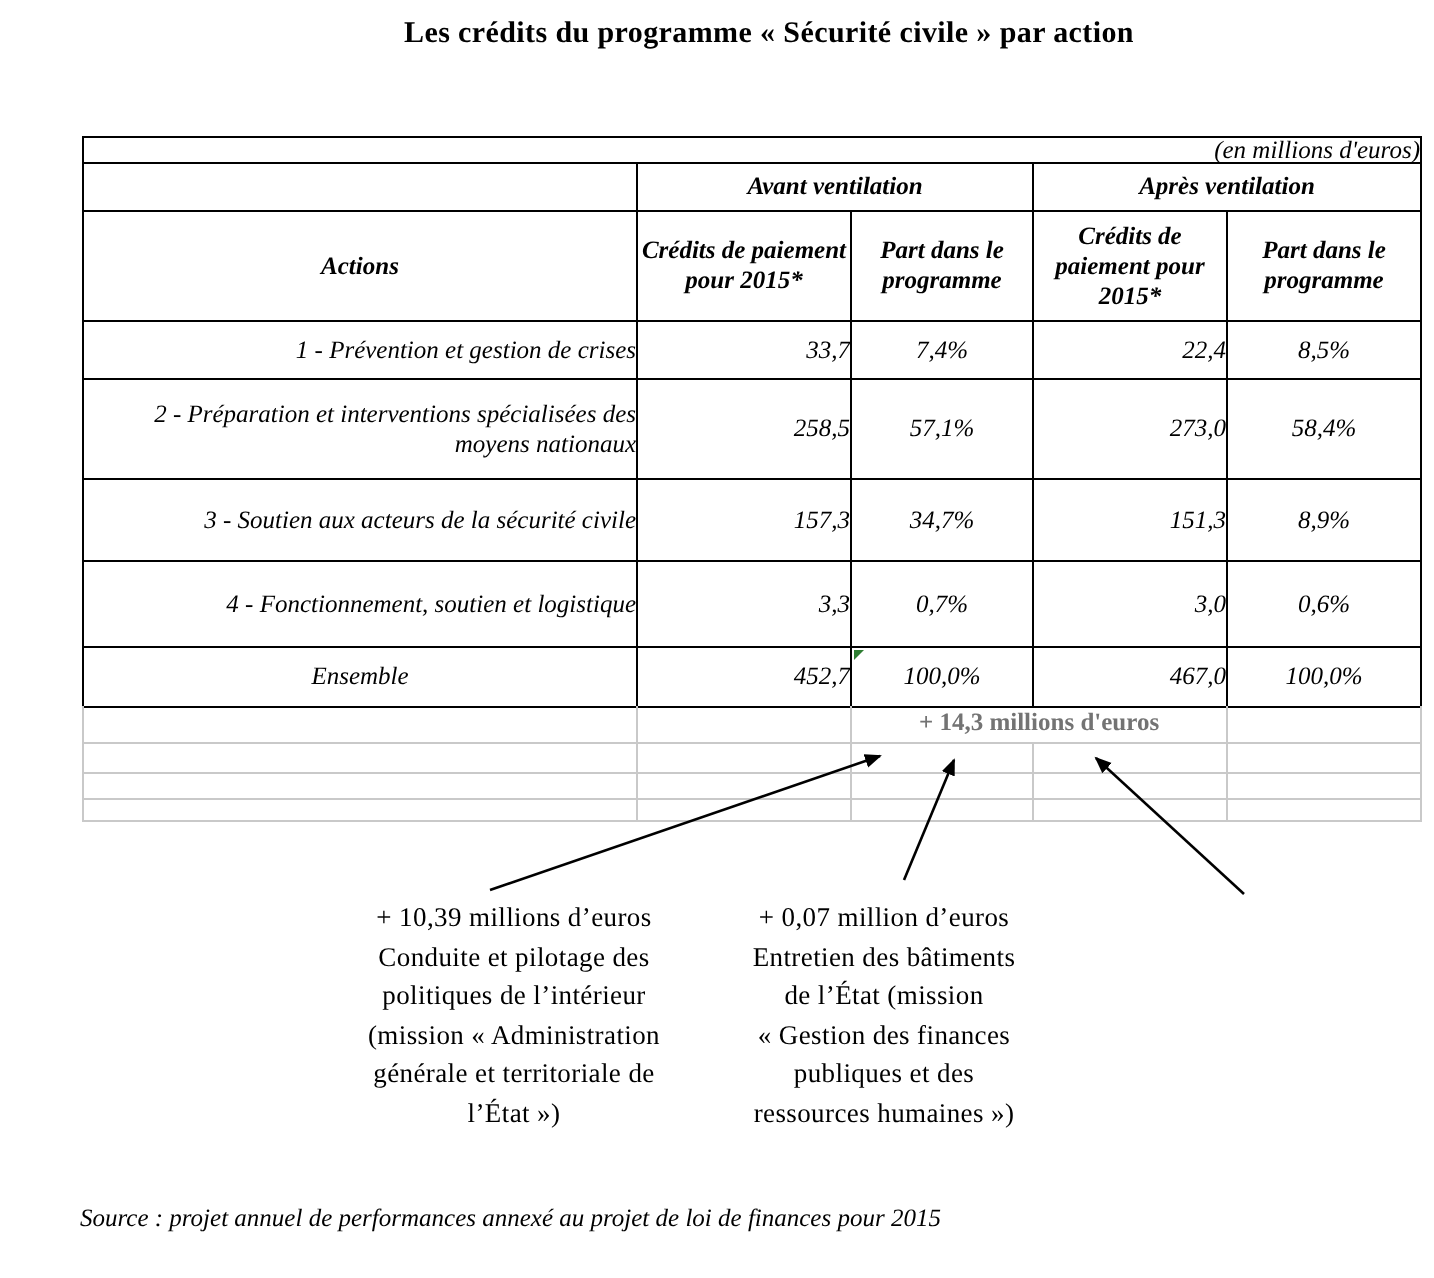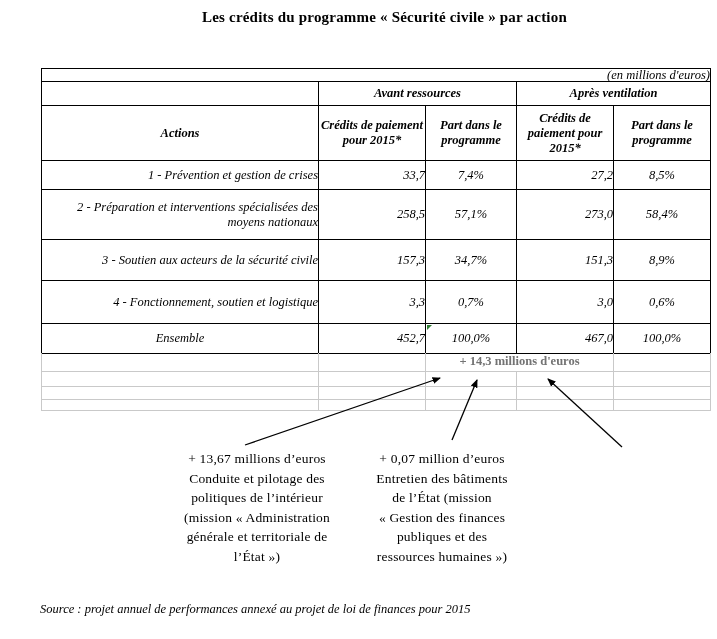--- a/index.html
+++ b/index.html
@@ -80,36 +80,36 @@
         <col style="width:91px">
       <col style="width:97px">
         <col style="width:97px">
     </colgroup>
     <tbody>
       <tr class="r-unit">
         <td class="unit" colspan="5">(en millions d'euros)</td>
       </tr>
       <tr class="r-vent">
         <td></td>
-        <td class="hdr" colspan="2">Avant ressources</td>
+        <td class="hdr" colspan="2">Avant ventilation</td>
         <td class="hdr" colspan="2">Après ventilation</td>
       </tr>
       <tr class="r-sub">
         <td class="hdr">Actions</td>
         <td class="hdr">Crédits de paiement pour 2015*</td>
         <td class="hdr">Part dans le programme</td>
         <td class="hdr">Crédits de paiement pour 2015*</td>
         <td class="hdr">Part dans le programme</td>
       </tr>
 
       <tr class="r-d1">
         <td class="lbl">1 - Prévention et gestion de crises</td>
         <td class="numr">33,7</td>
         <td class="pct">7,4%</td>
-        <td class="numr">27,2</td>
+        <td class="numr">22,4</td>
         <td class="pct">8,5%</td>
       </tr>
       <tr class="r-d2">
         <td class="lbl">2 - Préparation et interventions spécialisées des moyens nationaux</td>
         <td class="numr">258,5</td>
         <td class="pct">57,1%</td>
         <td class="numr">273,0</td>
         <td class="pct">58,4%</td>
       </tr>
       <tr class="r-d3">
@@ -183,21 +183,21 @@
     <defs>
       <marker id="arrhead" markerUnits="userSpaceOnUse" markerWidth="10" markerHeight="9" refX="7.5" refY="3.5" orient="auto">
         <path d="M0,0 L8.5,3.5 L0,7 Z" fill="#000"></path>
       </marker>
     </defs>
     <line x1="245" y1="445" x2="440" y2="378" stroke="#000" stroke-width="1.3" marker-end="url(#arrhead)"></line>
     <line x1="452" y1="440" x2="477" y2="380" stroke="#000" stroke-width="1.3" marker-end="url(#arrhead)"></line>
     <line x1="622" y1="447" x2="548" y2="379" stroke="#000" stroke-width="1.3" marker-end="url(#arrhead)"></line>
   </svg>
 
-  <div class="ann ann1">+ 13,67 millions d’euros
+  <div class="ann ann1">+ 10,39 millions d’euros
 Conduite et pilotage des
 politiques de l’intérieur
 (mission « Administration
 générale et territoriale de
 l’État »)</div>
   <div class="ann ann2">+ 0,07 million d’euros
 Entretien des bâtiments
 de l’État (mission
 « Gestion des finances
 publiques et des

